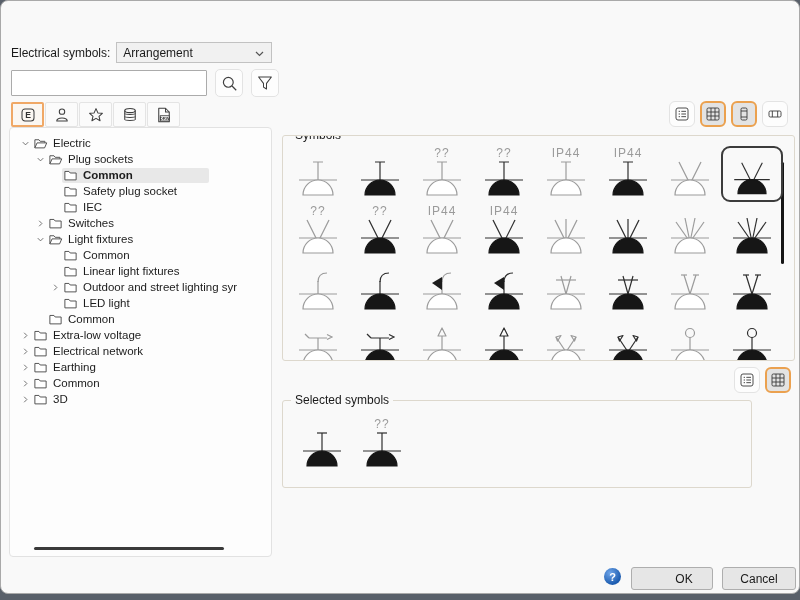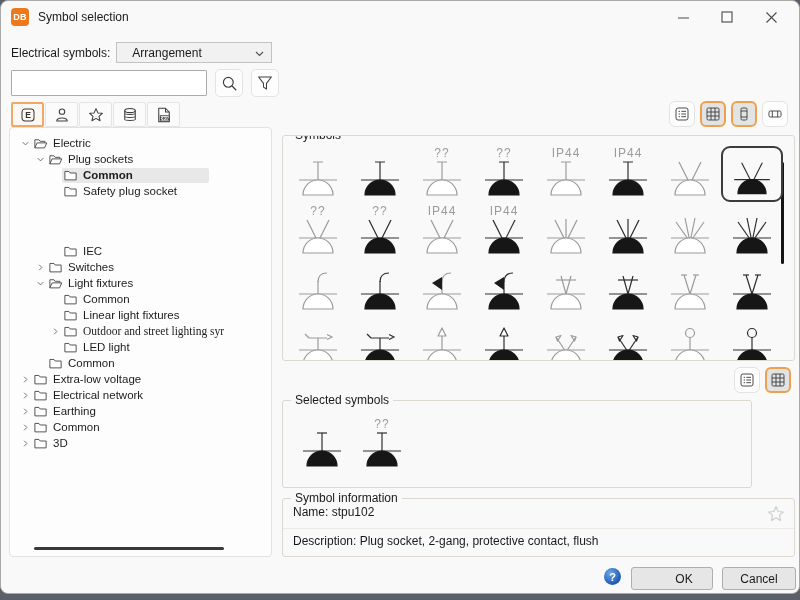--- a/index.html
+++ b/index.html
@@ -17,21 +17,21 @@
   
   .titlebar{position:absolute;left:0;top:0;right:0;height:32px;display:flex;align-items:center;padding-left:10px;}
   .app-logo{width:18px;height:18px;background:#ec7a1c;border-radius:4px;color:#fff;
     font-size:9px;font-weight:bold;display:flex;align-items:center;justify-content:center;letter-spacing:.2px;}
   .win-title{margin-left:9px;font-size:12px;color:#1a1a1a;}
   .win-controls{position:absolute;right:6px;top:0;height:32px;display:flex;}
   .win-btn{width:44px;height:32px;display:flex;align-items:center;justify-content:center;color:#4a4a4a;}
   
   .filter-row{position:absolute;left:10px;top:41px;display:flex;align-items:center;font-size:12px;color:#1a1a1a;}
   .combo{margin-left:6px;width:156px;height:21px;background:#f1f1f1;border:1px solid #c2c2c2;
-    box-sizing:border-box;display:flex;align-items:center;padding:0 15px;font-size:12px;position:relative;}
+    box-sizing:border-box;display:flex;align-items:center;padding:0 6px;font-size:12px;position:relative;}
   .combo .chev{position:absolute;right:6px;top:5px;}
   
   .search-row{position:absolute;left:10px;top:68px;display:flex;align-items:center;}
   .search-input{width:196px;height:26px;box-sizing:border-box;border:1px solid #ababab;background:#fff;
     font-size:12px;padding:0 6px;outline:none;border-radius:1px;}
   .icon-btn{width:28px;height:28px;margin-left:8px;border:1px solid #e3e3e3;border-radius:5px;background:#fdfdfd;
     display:flex;align-items:center;justify-content:center;box-sizing:border-box;}
   
   .tabs-row{position:absolute;left:10px;top:101px;display:flex;}
   .tab{width:33px;height:25px;border:1px solid #e4e4e4;background:#fbfbfb;margin-right:1px;
@@ -75,42 +75,20 @@
     font-size:12px;color:#1a1a1a;display:flex;align-items:center;justify-content:center;box-sizing:border-box;}
   .btn-ok{left:630px;width:82px;padding-left:24px;}
   .btn-cancel{left:721px;width:74px;}
   svg{display:block;}
 </style>
 </head>
 <body>
 
 <div class="window">
 
-  <div class="titlebar">
-    <div class="app-logo">DB</div>
-    <div class="win-title">Symbol selection</div>
-    <div class="win-controls">
-      <div class="win-btn">
-        <svg width="13" height="13" viewBox="0 0 13 13">
-            <line x1="1" y1="7" x2="12" y2="7" stroke="#4a4a4a" stroke-width="1.1"></line>
-          </svg>
-      </div>
-      <div class="win-btn">
-        <svg width="12" height="12" viewBox="0 0 12 12">
-            <rect x="1" y="1" width="10" height="10" fill="none" stroke="#4a4a4a" stroke-width="1.1"></rect>
-          </svg>
-      </div>
-      <div class="win-btn">
-        <svg width="13" height="13" viewBox="0 0 13 13">
-            <line x1="1.5" y1="1.5" x2="11.5" y2="11.5" stroke="#4a4a4a" stroke-width="1.1"></line>
-            <line x1="11.5" y1="1.5" x2="1.5" y2="11.5" stroke="#4a4a4a" stroke-width="1.1"></line>
-          </svg>
-      </div>
-    </div>
-  </div>
 
   <div class="filter-row">
     <span>Electrical symbols:</span>
     <div class="combo">
       <span>Arrangement</span>
       <span class="chev">
         <svg width="11" height="11" viewBox="0 0 11 11">
             <polyline points="2,4 5.5,7.5 9,4" fill="none" stroke="#555" stroke-width="1.2"></polyline>
           </svg>
       </span>
@@ -254,21 +232,21 @@
         <span class="tree-exp"></span>
         <span class="tree-content">
           <span class="tree-folder">
             <svg width="15" height="15" viewBox="0 0 24 24">
               <path d="M3,5.5 H9.5 L11.5,8 H21 V19 H3 Z" fill="#fff" stroke="#4c4c4c" stroke-width="1.5" stroke-linejoin="round"></path>
             </svg>
           </span>
           <span class="tree-label">Safety plug socket</span>
         </span>
       </div>
-      <div class="tree-row" style="padding-left: 38px; margin-top: 44px;">
+      <div class="tree-row" style="padding-left: 38px;">
         <span class="tree-exp"></span>
         <span class="tree-content">
           <span class="tree-folder">
             <svg width="15" height="15" viewBox="0 0 24 24">
               <path d="M3,5.5 H9.5 L11.5,8 H21 V19 H3 Z" fill="#fff" stroke="#4c4c4c" stroke-width="1.5" stroke-linejoin="round"></path>
             </svg>
           </span>
           <span class="tree-label">IEC</span>
         </span>
       </div>
@@ -318,21 +296,21 @@
         <span class="tree-exp"></span>
         <span class="tree-content">
           <span class="tree-folder">
             <svg width="15" height="15" viewBox="0 0 24 24">
               <path d="M3,5.5 H9.5 L11.5,8 H21 V19 H3 Z" fill="#fff" stroke="#4c4c4c" stroke-width="1.5" stroke-linejoin="round"></path>
             </svg>
           </span>
           <span class="tree-label">Linear light fixtures</span>
         </span>
       </div>
-      <div class="tree-row" style="padding-left: 38px; font-family: Liberation Serif, serif;">
+      <div class="tree-row" style="padding-left: 38px;">
         <span class="tree-exp">
           <svg width="11" height="11" viewBox="0 0 24 24">
             <polyline points="9,6 15,12 9,18" fill="none" stroke="#565656" stroke-width="1.8"></polyline>
           </svg>
         </span>
         <span class="tree-content">
           <span class="tree-folder">
             <svg width="15" height="15" viewBox="0 0 24 24">
               <path d="M3,5.5 H9.5 L11.5,8 H21 V19 H3 Z" fill="#fff" stroke="#4c4c4c" stroke-width="1.5" stroke-linejoin="round"></path>
             </svg>
@@ -767,31 +745,20 @@
         <svg width="62" height="56" viewBox="0 0 62 56">
           <text x="31" y="11" text-anchor="middle" font-size="12" fill="#9b9b9b" letter-spacing="1">??</text>
           <line x1="12" y1="34" x2="50" y2="34" stroke="#2e2e2e" stroke-width="1.2"></line>
           <line x1="31" y1="34" x2="31" y2="16" stroke="#2e2e2e" stroke-width="1.2"></line>
           <line x1="26" y1="16" x2="36" y2="16" stroke="#2e2e2e" stroke-width="1.2"></line>
           <path d="M16,49 A15,15 0 0 1 46,49 Z" fill="#161616" stroke="#161616" stroke-width="1.2"></path>
         </svg>
       </div>
     </div>
 
-  <div class="group info-group">
-    <div class="group-label">Symbol information</div>
-    <div class="info-name">Name: stpu102</div>
-    <div class="info-star">
-      <svg width="20" height="20" viewBox="0 0 24 24">
-        <path d="M12 3.2 L14.6 9 L20.8 9.6 L16.1 13.7 L17.5 19.8 L12 16.6 L6.5 19.8 L7.9 13.7 L3.2 9.6 L9.4 9 Z" fill="none" stroke="#cdcdcd" stroke-width="1.4" stroke-linejoin="round"></path>
-      </svg>
-    </div>
-    <div class="info-divider"></div>
-    <div class="info-desc">Description: Plug socket, 2-gang, protective contact, flush</div>
-  </div>
 
   <div class="help-orb">
       <span>?</span>
     </div>
   <div class="btn btn-ok">OK</div>
   <div class="btn btn-cancel">Cancel</div>
 
 </div>
 
 </body></html>

